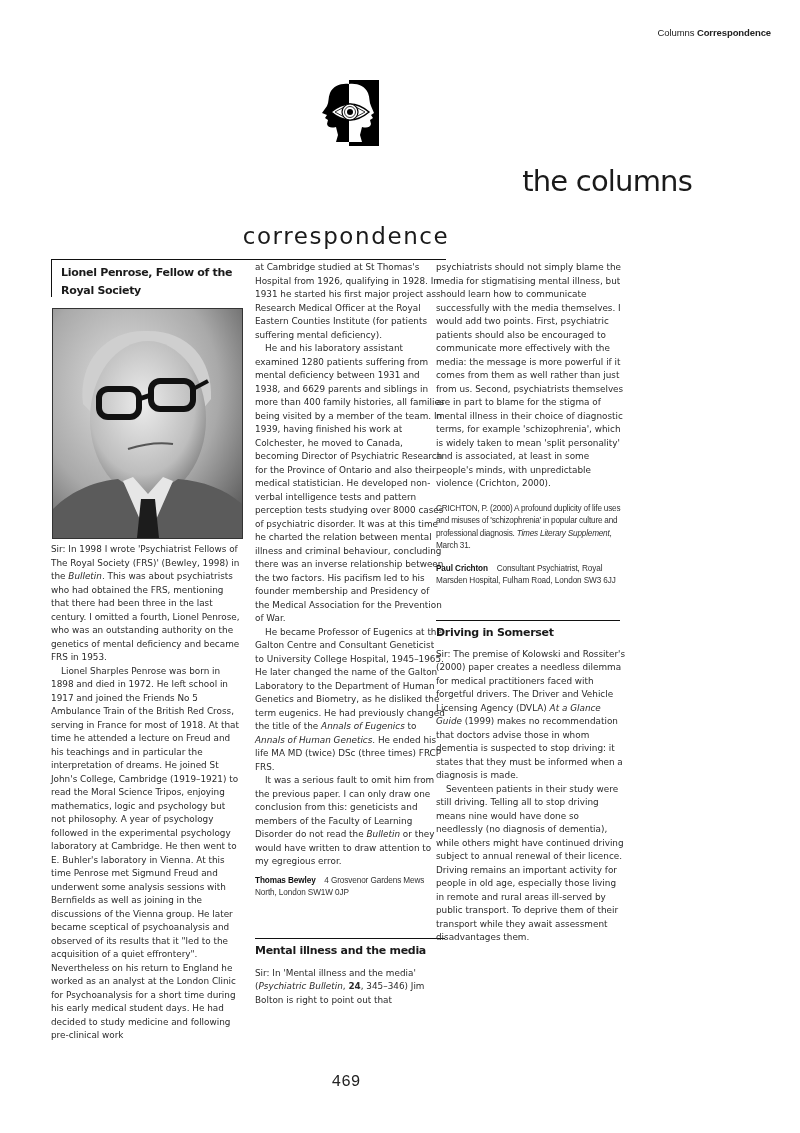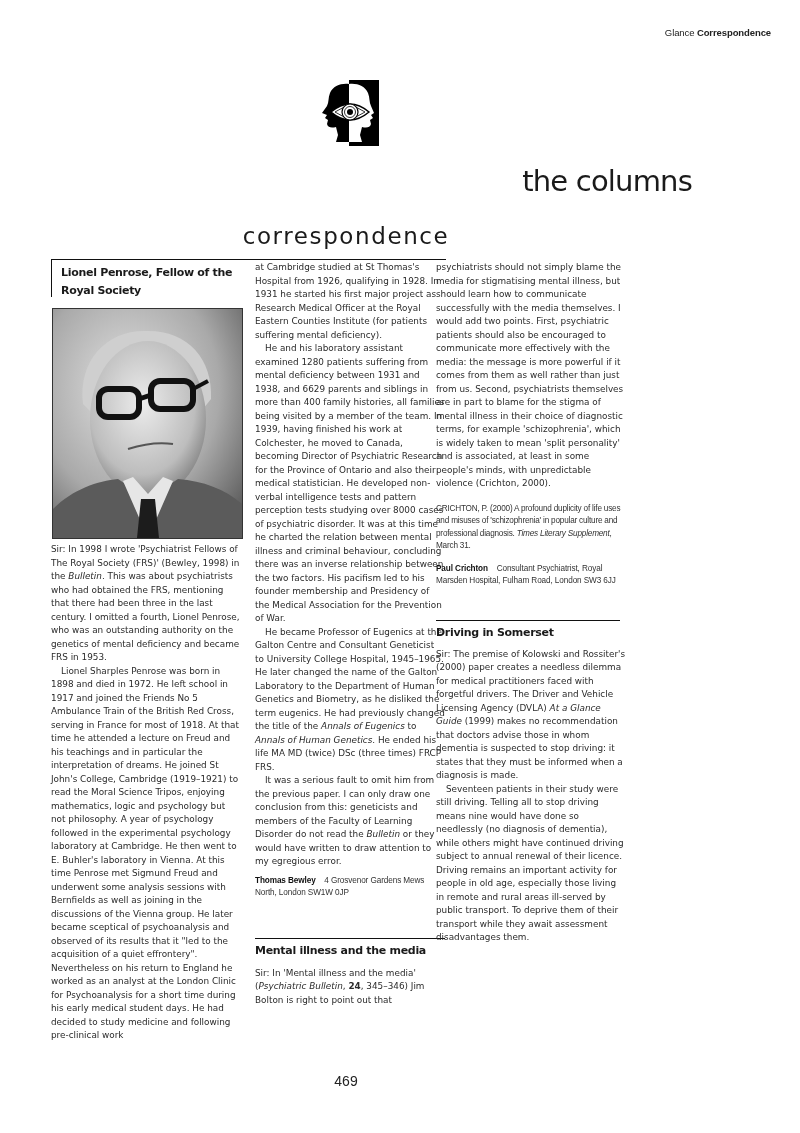--- a/index.html
+++ b/index.html
@@ -44,28 +44,28 @@
     position: absolute; left: 52px; top: 308px; width: 189px; height: 229px;
     background: radial-gradient(ellipse at 45% 40%, #d8d8d8 0%, #a8a8a8 45%, #6e6e6e 75%, #4a4a4a 100%);
     border: 1px solid #333; overflow: hidden;
   }
   .ref { font-family: "Liberation Sans", sans-serif; font-size: 8.2px; line-height: 12.5px; color: #333; letter-spacing: -0.2px; }
   .sig { font-family: "Liberation Sans", sans-serif; font-size: 8.2px; line-height: 12.5px; color: #333; letter-spacing: -0.1px; }
   .sig b { color: #111; }
   .sec-rule { height: 1px; background: #111; margin: 0; }
   .page-number {
     position: absolute; left: 0; width: 692px; text-align: center; top: 1073px;
-    font-family: Liberation Sans, sans-serif; font-size: 14px; color: #222;
+    font-family: Liberation Mono, monospace; font-size: 16px; color: #222;
   }
 </style>
 </head>
 <body>
 
 <div class="running-head">
-  <span>Glance</span>
+  <span>Columns</span>
   <b>Correspondence</b>
 </div>
 
 <div class="logo">
   <svg width="62" height="66" viewBox="0 0 62 66">
     <rect x="30" y="0" width="30" height="66" fill="#000"></rect>
     <path d="M30 4 C22 3 14 6 11 13 C9 18 10 22 8 26 L3 33 L8 35 L6 38 L9 40 L8 44 C9 48 13 48 17 47 L19 55 L17 62 L30 62 Z" fill="#000"></path>
     <path d="M30 4 C38 3 46 6 49 13 C51 18 50 22 52 26 L55 33 L52 35 L54 38 L51 40 L52 44 C51 48 47 48 43 47 L41 55 L43 62 L30 62 Z" fill="#fff"></path>
     <path d="M12 32 Q31 16 50 32 Q31 48 12 32 Z" fill="#fff" stroke="#000" stroke-width="1.5"></path>
     <path d="M16 32 Q31 21 46 32 Q31 43 16 32 Z" fill="none" stroke="#000" stroke-width="0.8"></path>

